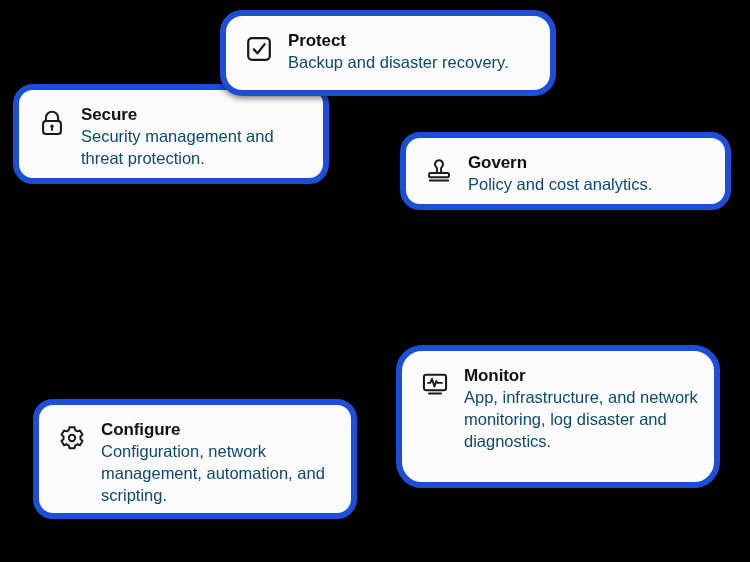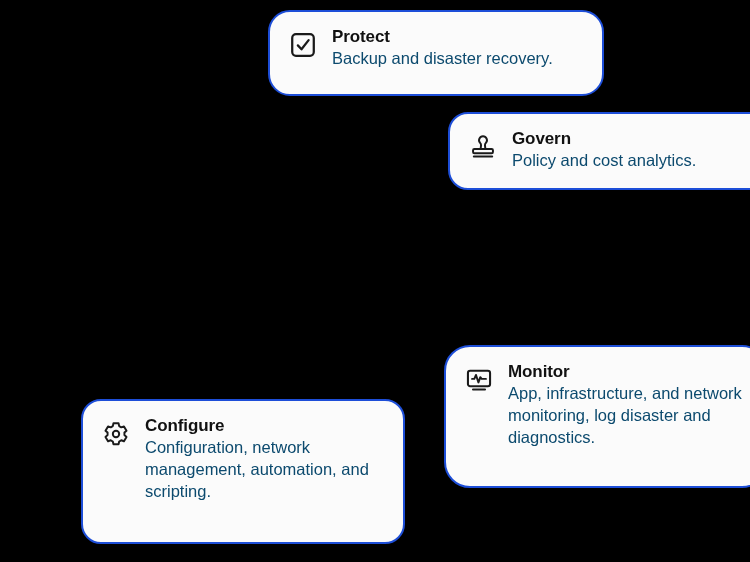--- a/index.html
+++ b/index.html
@@ -13,27 +13,26 @@
     width: 750px;
     height: 562px;
     background: #000000;
     overflow: hidden;
     font-family: "Liberation Sans", sans-serif;
   }
   .card {
     position: absolute;
     box-sizing: border-box;
     background: #fbfbfb;
-    border: 2px solid #1d4ed8;
+    border: 6px solid #1d4ed8;
     border-radius: 20px;
     display: flex;
     align-items: flex-start;
     padding: 14px 16px 14px 16px;
     box-shadow: 0 2px 6px rgba(0,0,0,0.55);
-    margin-left: 48px;
   }
   .card-icon {
     flex: 0 0 auto;
     width: 34px;
     height: 34px;
     margin-right: 12px;
     margin-top: 2px;
     display: flex;
     align-items: center;
     justify-content: center;
@@ -68,25 +67,25 @@
   #card-protect {
     left: 220px; top: 10px; width: 336px; height: 86px;
     z-index: 50;
     border-radius: 22px;
   }
   #card-secure {
     left: 13px; top: 84px; width: 316px; height: 100px;
     z-index: 40;
   }
   #card-govern {
-    left: 400px; top: 112px; width: 331px; height: 78px;
+    left: 400px; top: 132px; width: 331px; height: 78px;
     z-index: 30;
   }
   #card-configure {
-    left: 33px; top: 399px; width: 324px; height: 145px;
+    left: 33px; top: 399px; width: 324px; height: 120px;
     z-index: 20;
   }
   #card-monitor {
     left: 396px; top: 345px; width: 324px; height: 143px;
     z-index: 10;
     border-radius: 26px;
   }
 </style>
 </head>
 <body>
@@ -99,20 +98,34 @@
         <rect x="4.5" y="4.5" width="23" height="23" rx="4" stroke="currentColor" stroke-width="2.4"></rect>
         <path d="M10.5 16.4 L14.4 20.6 L22 10.8" stroke="currentColor" stroke-width="2.4" stroke-linecap="round" stroke-linejoin="round"></path>
       </svg>
     </span>
     <div class="card-text">
       <p class="card-title">Protect</p>
       <p class="card-desc">Backup and disaster recovery.</p>
     </div>
   </div>
 
+  <div class="card" id="card-secure">
+    <span class="card-icon">
+      <svg viewBox="0 0 32 32" fill="none" xmlns="http://www.w3.org/2000/svg">
+        <path d="M9.5 14 V10.5 a6.5 6.5 0 0 1 13 0 V14" stroke="currentColor" stroke-width="2.2" stroke-linecap="round"></path>
+        <rect x="6.5" y="13.8" width="19" height="14" rx="3" stroke="currentColor" stroke-width="2.2"></rect>
+        <circle cx="16" cy="19.4" r="1.7" fill="currentColor"></circle>
+        <path d="M16 20.6 V23.4" stroke="currentColor" stroke-width="2" stroke-linecap="round"></path>
+      </svg>
+    </span>
+    <div class="card-text">
+      <p class="card-title">Secure</p>
+      <p class="card-desc">Security management and threat protection.</p>
+    </div>
+  </div>
 
   <div class="card" id="card-govern">
     <span class="card-icon">
       <svg viewBox="0 0 32 32" fill="none" xmlns="http://www.w3.org/2000/svg">
         <path d="M16 4.6 a4.2 4.2 0 0 0 -3.1 7.05 c .85 .95 1.1 1.7 1.0 2.6 l -.45 3.9 h 5.1 l -.45 -3.9 c -.1 -.9 .15 -1.65 1.0 -2.6 A4.2 4.2 0 0 0 16 4.6 Z" stroke="currentColor" stroke-width="2.1" stroke-linejoin="round"></path>
         <rect x="5.4" y="18.1" width="21.2" height="4.6" rx="1.4" stroke="currentColor" stroke-width="2.1"></rect>
         <path d="M6.2 26.2 H25.8" stroke="currentColor" stroke-width="2.1" stroke-linecap="round"></path>
       </svg>
     </span>
     <div class="card-text">

